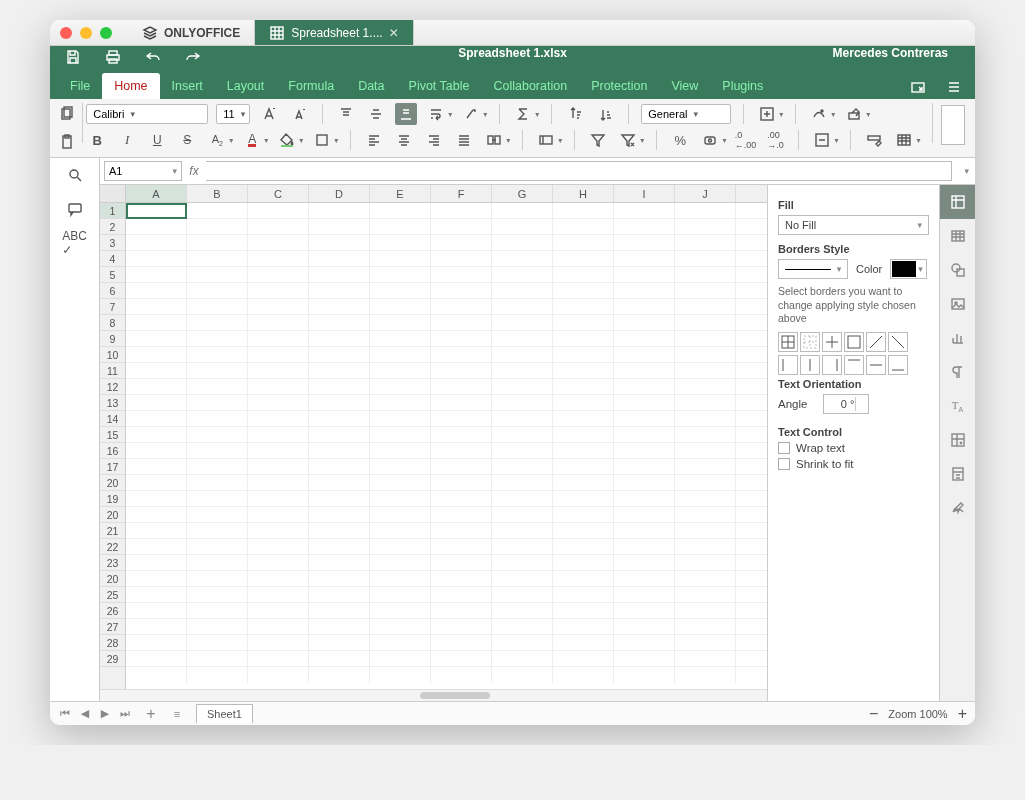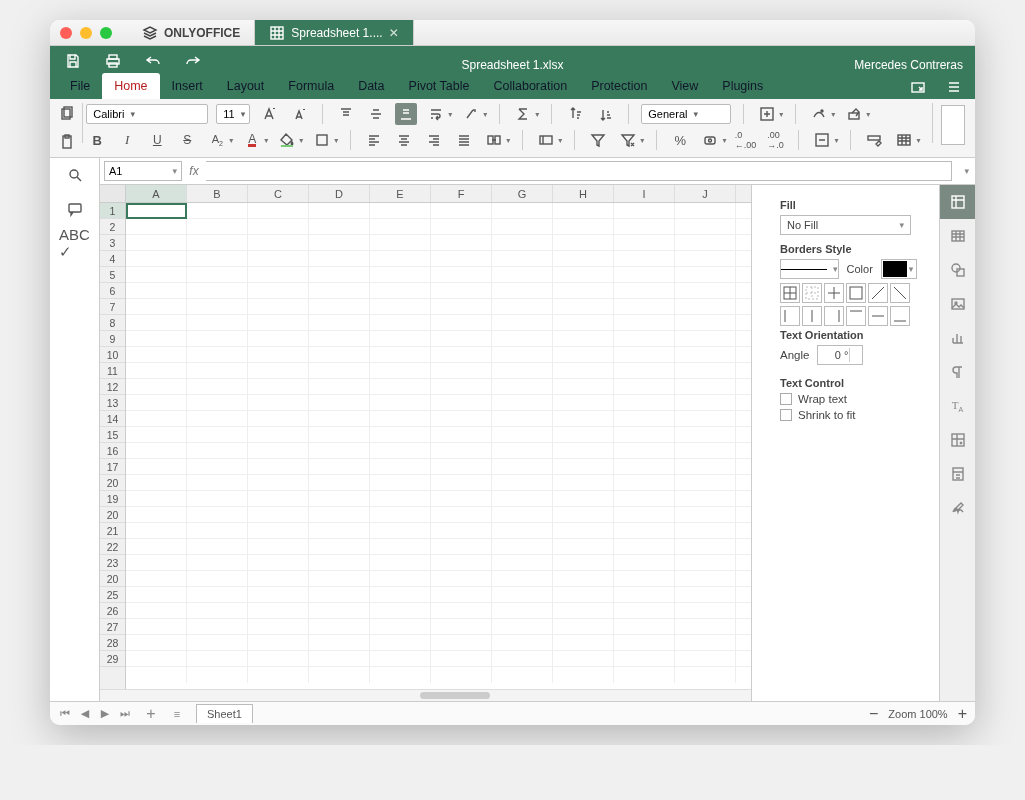--- a/index.html
+++ b/index.html
@@ -8,26 +8,26 @@
   .titlebar { height: 26px; display: flex; align-items: center; padding: 0 10px; background: linear-gradient(#f7f7f7,#eaeaea); border-bottom: 1px solid #ccc; }
   .traffic { display: flex; gap: 8px; }
   .tl { width: 12px; height: 12px; border-radius: 50%; }
   .tl.red { background:#ff5f57; } .tl.yel { background:#ffbd2e; } .tl.grn { background:#28c840; }
   .apptabs { display:flex; margin-left:16px; align-items:center; height:100%; }
   .apptab { display:flex; align-items:center; gap:6px; padding:0 14px; height:100%; font-size:12px; border-right:1px solid #ccc; }
   .apptab.active { background:#3a7a5c; color:#fff; }
   .apptab.brand { font-weight:600; color:#444; }
   .apptab .x { font-size:12px; opacity:.8; }
   .greenbar { background:#3a7a5c; color:#fff; }
-  .gb-top { display:flex; align-items:flex-end; height:26px; position:relative; }
+  .gb-top { display:flex; align-items:flex-start; height:26px; position:relative;font-weight:bold; }
   .gb-top .icons-left { display:flex; gap:18px; padding-left:12px; }
   .gb-top .title { position:absolute; left:0; right:0; text-align:center; font-size:12px; pointer-events:none; }
-  .gb-top .user { position:absolute; right:12px; font-size:12px; }
+  .gb-top .user { position:absolute; right:27px; font-size:12px; }
   .menu { display:flex; align-items:flex-end; height:27px; padding-left:8px; gap:0; position:relative; }
-  .menu .mi { padding:6px 12px 6px; font-size:12.5px; color:#0f172a; cursor:pointer; }
+  .menu .mi { padding:6px 12px 6px; font-size:12.5px; color:#86efac; cursor:pointer; }
   .menu .mi.active { background:#fff; color:#b91c1c; border-top-left-radius:3px; border-top-right-radius:3px; }
   .menu .right-icons { position:absolute; right:10px; display:flex; gap:14px; align-items:center; top:4px; }
   .toolbar { background:#f5f5f5; border-bottom:1px solid #ccc; display:flex; padding:4px 6px; }
   .tb-left { width:30px; display:flex; flex-direction:column; gap:6px; align-items:center; justify-content:center; }
   .tb-rows { flex:1; display:flex; flex-direction:column; gap:4px; }
   .tb-row { display:flex; align-items:center; gap:8px; }
   .sep { width:1px; background:#ccc; height:40px; margin:0 4px; }
   .tb-btn { width:22px; height:22px; display:flex; align-items:center; justify-content:center; color:#555; border-radius:2px; }
   .tb-btn.active { background:#7a8a82; color:#fff; }
   .combo { display:flex; align-items:center; border:1px solid #bbb; background:#fff; height:20px; font-size:11px; padding:0 4px 0 6px; border-radius:2px; }
@@ -46,28 +46,28 @@
   .grid-body { flex:1; display:flex; overflow:hidden; position:relative; }
   .row-hdrs { width:26px; background:#f0f0f0; border-right:1px solid #ccc; }
   .rh { height:16px; border-bottom:1px solid #ddd; text-align:center; font-size:10.5px; color:#555; display:flex; align-items:center; justify-content:center; }
   .rh.sel { background:#d5e3dc; }
   .cells { flex:1; position:relative; }
   .gridlines-h { position:absolute; left:0; right:0; }
   .gridlines-h div { height:16px; border-bottom:1px solid #eee; }
   .gridlines-v { position:absolute; top:0; bottom:0; display:flex; }
   .gridlines-v div { width:61px; border-right:1px solid #eee; height:480px; }
   .active-cell { position:absolute; top:0; left:0; width:61px; height:16px; border:2px solid #3a7a5c; background:#fff; }
-  .rpanel { width:188px; border-left:1px solid #ccc; padding:8px 28px; font-size:11.5px; background:#fff; color:#444; overflow:hidden; }
+  .rpanel { width:172px; border-left:1px solid #ccc; padding:8px 10px; font-size:11.5px; background:#fff; color:#444; overflow:hidden; }
   .rpanel .sect { font-weight:600; margin:6px 0 4px; font-size:11px; }
   .rpanel .dd { border:1px solid #bbb; height:20px; display:flex; align-items:center; justify-content:space-between; padding:0 6px; font-size:11px; margin-bottom:8px; }
   .rpanel .border-line { border:1px solid #bbb; width:70px; height:20px; display:flex; align-items:center; justify-content:center; }
   .rpanel .desc { font-size:10.5px; color:#666; margin:6px 0; line-height:1.3; }
   .rpanel .bgrid { display:flex; gap:2px; margin-bottom:3px; }
   .rpanel .bb { width:20px; height:20px; border:1px solid #bbb; display:flex; align-items:center; justify-content:center; }
-  .rpanel .anglebox { display:flex; align-items:center; gap:8px; }
+  .rpanel .anglebox { display:flex; align-items:center; gap:16px; }
   .rpanel .spin { border:1px solid #bbb; width:46px; height:20px; display:flex; align-items:center; justify-content:flex-end; padding-right:14px; font-size:11px; position:relative; }
   .rpanel .spin::after { content:''; position:absolute; right:2px; top:2px; bottom:2px; width:10px; border-left:1px solid #ccc; }
   .rpanel .chk { display:flex; align-items:center; gap:6px; margin:4px 0; }
   .rpanel .chkbox { width:12px; height:12px; border:1px solid #aaa; }
   .rtabs { width:36px; background:#f0f0f0; border-left:1px solid #ccc; display:flex; flex-direction:column; align-items:center; padding-top:0; gap:0; }
   .rtabs .rt { width:36px; height:34px; display:flex; align-items:center; justify-content:center; color:#888; }
   .rtabs .rt.active { background:#7a8a82; color:#fff; }
   .hscroll { height:12px; background:#f4f4f4; border-top:1px solid #ddd; position:relative; }
   .hscroll .thumb { position:absolute; left:320px; width:70px; top:2px; bottom:2px; background:#ccc; border-radius:4px; }
   .statusbar { height:24px; border-top:1px solid #ccc; background:#fafafa; display:flex; align-items:center; padding:0 8px; font-size:11px; color:#555; }
@@ -455,21 +455,21 @@
             <path d="M10 10l4 4"></path>
           </svg>
         </span>
       <span class="tb-btn">
           <svg class="ico" viewBox="0 0 16 16">
             <rect x="2" y="3" width="12" height="8" rx="1"></rect>
             <path d="M6 11l-2 3v-3"></path>
           </svg>
         </span>
       <span class="tb-btn">
-          <span style="font-size:15px">ABC<br>✓</span>
+          <span style="font-size:12px">ABC<br>✓</span>
         </span>
     </div>
     <div style="flex:1">
       <div class="namebox-row">
         <div class="namebox">
           <span>A1</span>
           <span style="font-size:9px;color:#888">▾</span>
         </div>
         <div class="fx">fx</div>
         <div class="formula-input"></div>
@@ -587,20 +587,21 @@
             <div class="border-line">
               <div style="width:46px;height:1px;background:#000"></div>
               <span style="font-size:9px;color:#888;margin-left:6px">▾</span>
             </div>
             <span style="font-size:11px">Color</span>
             <div style="display:flex;align-items:center;border:1px solid #bbb;padding:1px">
               <div style="width:24px;height:16px;background:#000"></div>
               <span style="font-size:9px;color:#888;padding:0 2px">▾</span>
             </div>
           </div>
+          <div class="desc">Select borders you want to change applying style chosen above</div>
           <div class="bgrid">
             <div class="bb">
                 <svg width="14" height="14" stroke="#555" fill="none">
                   <rect x="1" y="1" width="12" height="12"></rect>
                   <path d="M7 1v12M1 7h12"></path>
                 </svg>
               </div>
             <div class="bb">
                 <svg width="14" height="14" stroke="#bbb" fill="none" stroke-dasharray="2">
                   <rect x="1" y="1" width="12" height="12"></rect>

